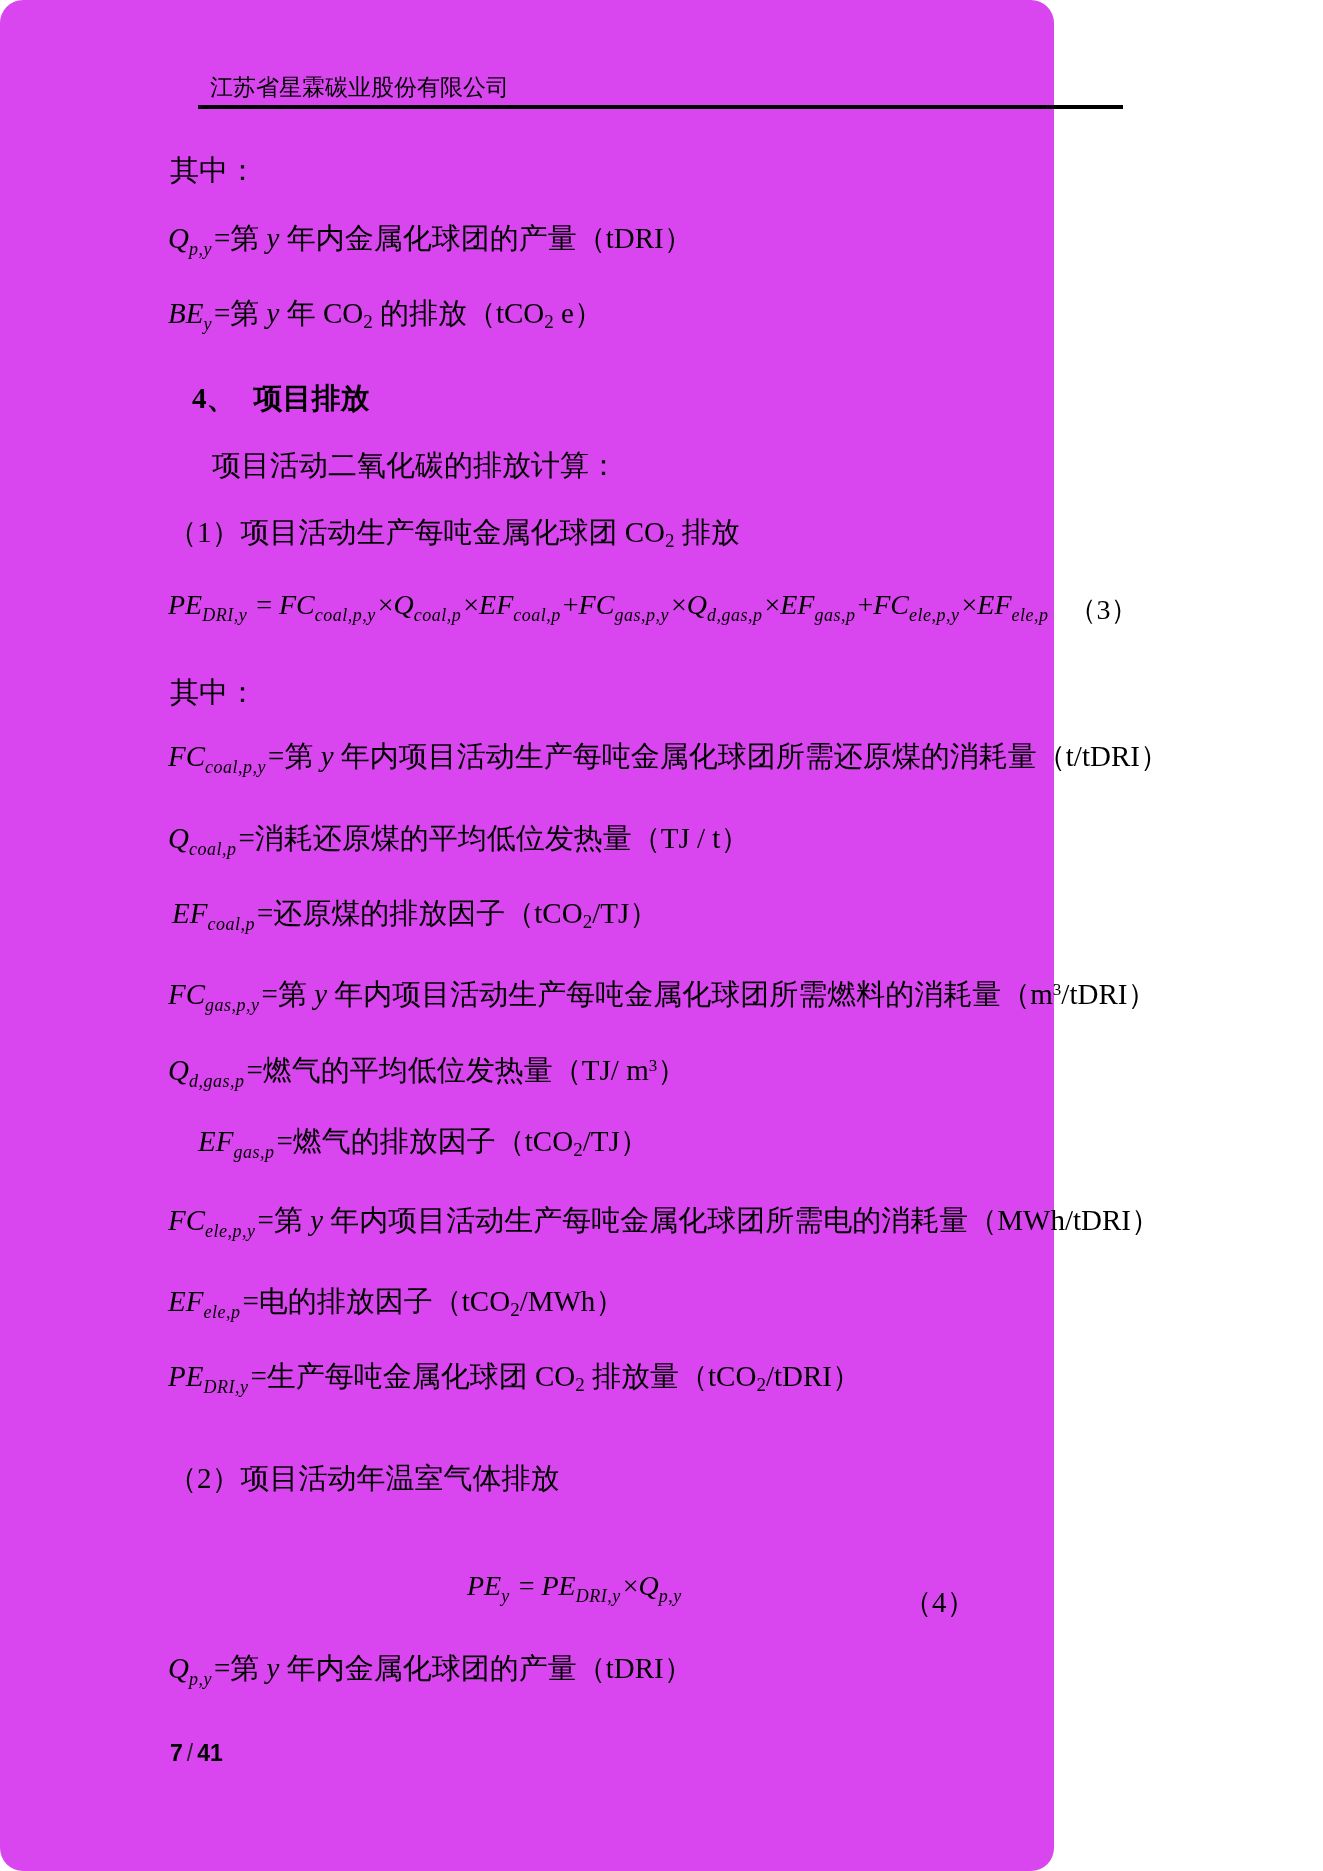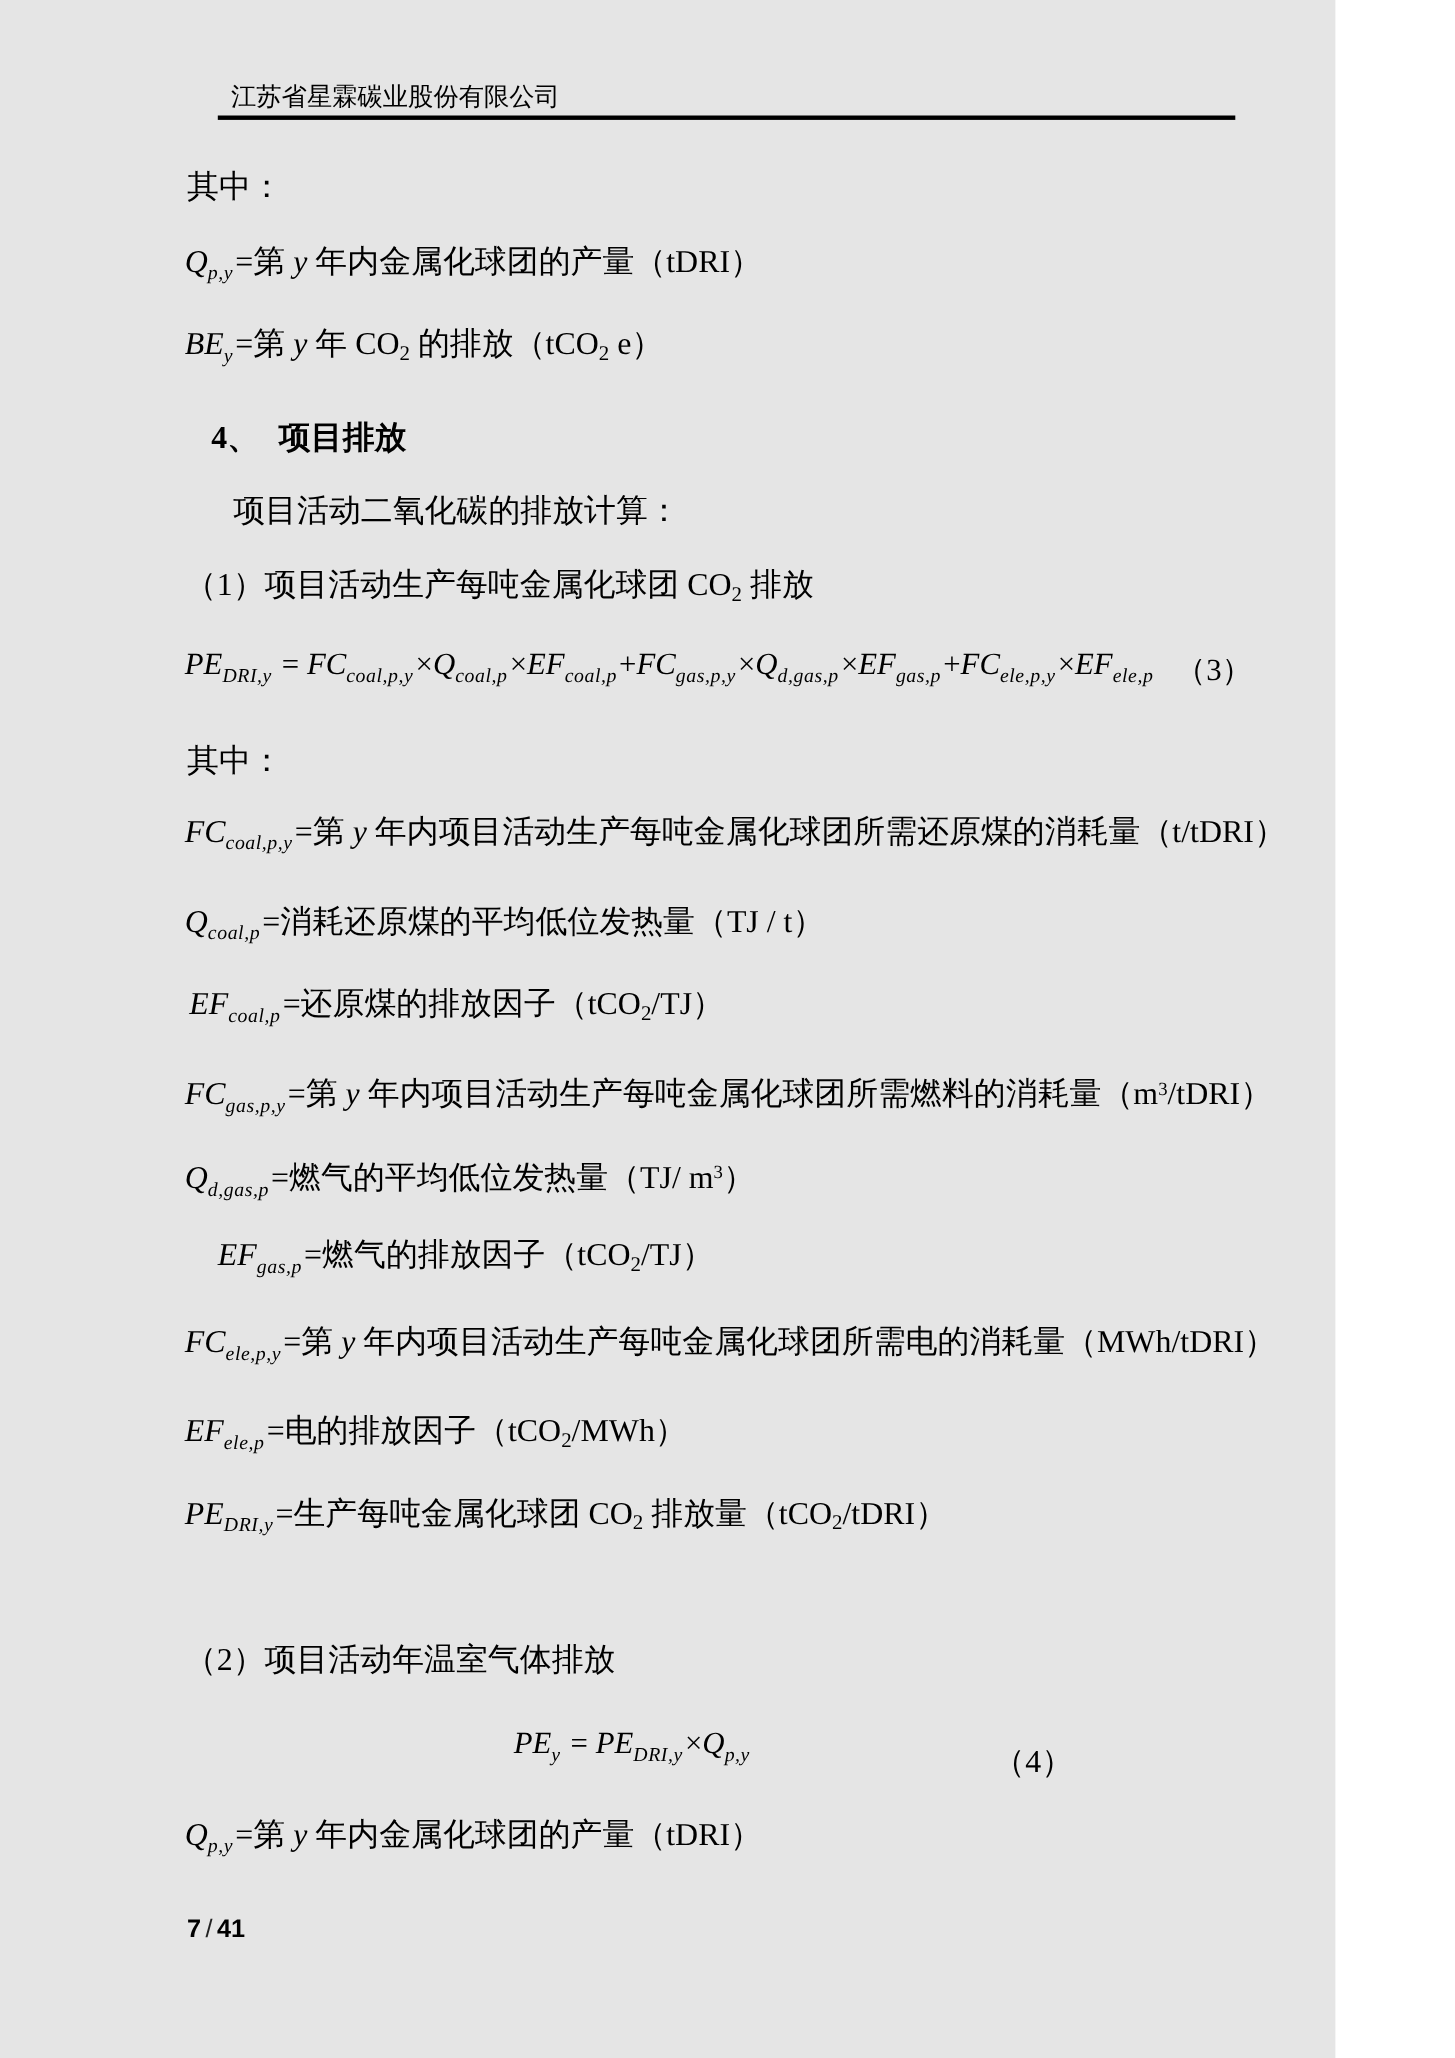--- a/index.html
+++ b/index.html
@@ -4,21 +4,21 @@
 <style>
   html,body{margin:0;padding:0;}
   body{
     width:1323px;height:1871px;
     background:#ffffff;
     position:relative;
     font-family:"Liberation Serif","DejaVu Serif",serif;
     color:#000;
     overflow:hidden;
   }
-  .page{position:absolute;left:0;top:0;width:1214px;height:1871px;background:#e5e5e5;}
+  .page{position:absolute;left:0;top:0;width:1054px;height:1871px;background:#d946ef;border-radius:23px;}
 
   
   .header-left{position:absolute;left:210px;top:72px;font-size:23px;white-space:nowrap;}
   .header-right{position:absolute;left:494px;top:72px;font-size:23px;white-space:nowrap;}
   .header-rule{position:absolute;left:198px;top:105px;width:925px;height:4px;background:#000;}
 
   
   .line{
     position:absolute;
     white-space:nowrap;
@@ -65,21 +65,21 @@
       <div class="line text" style="left: 170px; top: 672px;">其中：</div>
       <div class="line def" style="left: 168px; top: 736px;"><span class="seg-v">FC</span><span class="seg-vs">coal,p,y</span><span class="seg-t">=第 </span><span class="seg-v">y</span><span class="seg-t"> 年内项目活动生产每吨金属化球团所需还原煤的消耗量（t/tDRI）</span></div>
       <div class="line def" style="left: 168px; top: 818px;"><span class="seg-v">Q</span><span class="seg-vs">coal,p</span><span class="seg-t">=消耗还原煤的平均低位发热量（TJ / t）</span></div>
       <div class="line def" style="left: 172px; top: 893px;"><span class="seg-v">EF</span><span class="seg-vs">coal,p</span><span class="seg-t">=还原煤的排放因子（tCO</span><span class="seg-ts">2</span><span class="seg-t">/TJ）</span></div>
       <div class="line def" style="left: 168px; top: 970px;"><span class="seg-v">FC</span><span class="seg-vs">gas,p,y</span><span class="seg-t">=第 </span><span class="seg-v">y</span><span class="seg-t"> 年内项目活动生产每吨金属化球团所需燃料的消耗量（m</span><span class="seg-tp">3</span><span class="seg-t">/tDRI）</span></div>
       <div class="line def" style="left: 168px; top: 1046px;"><span class="seg-v">Q</span><span class="seg-vs">d,gas,p</span><span class="seg-t">=燃气的平均低位发热量（TJ/ m</span><span class="seg-tp">3</span><span class="seg-t">）</span></div>
       <div class="line def" style="left: 168px; top: 1121px; margin-left: 30px;"><span class="seg-v">EF</span><span class="seg-vs">gas,p</span><span class="seg-t">=燃气的排放因子（tCO</span><span class="seg-ts">2</span><span class="seg-t">/TJ）</span></div>
       <div class="line def" style="left: 168px; top: 1200px;"><span class="seg-v">FC</span><span class="seg-vs">ele,p,y</span><span class="seg-t">=第 </span><span class="seg-v">y</span><span class="seg-t"> 年内项目活动生产每吨金属化球团所需电的消耗量（MWh/tDRI）</span></div>
       <div class="line def" style="left: 168px; top: 1281px;"><span class="seg-v">EF</span><span class="seg-vs">ele,p</span><span class="seg-t">=电的排放因子（tCO</span><span class="seg-ts">2</span><span class="seg-t">/MWh）</span></div>
       <div class="line def" style="left: 168px; top: 1356px;"><span class="seg-v">PE</span><span class="seg-vs">DRI,y</span><span class="seg-t">=生产每吨金属化球团 CO</span><span class="seg-ts">2</span><span class="seg-t"> 排放量（tCO</span><span class="seg-ts">2</span><span class="seg-t">/tDRI）</span></div>
-      <div class="line text" style="left: 168px; top: 1489px;">（2）项目活动年温室气体排放</div>
+      <div class="line text" style="left: 168px; top: 1458px;">（2）项目活动年温室气体排放</div>
       <div class="line formula" style="left: 467px; top: 1566px;"><span class="seg-v">PE</span><span class="seg-vs">y</span><span class="seg-t"> = </span><span class="seg-v">PE</span><span class="seg-vs">DRI,y</span><span class="seg-t">×</span><span class="seg-v">Q</span><span class="seg-vs">p,y</span></div>
       <div class="line text" style="left: 903px; top: 1582px;">（4）</div>
       <div class="line def" style="left: 168px; top: 1648px;"><span class="seg-v">Q</span><span class="seg-vs">p,y</span><span class="seg-t">=第 </span><span class="seg-v">y</span><span class="seg-t"> 年内金属化球团的产量（tDRI）</span></div>
     </div>
 
   <div class="footer">
     <span class="num">7</span><span class="sep">/</span><span class="num">41</span>
   </div>
 
 </div>

